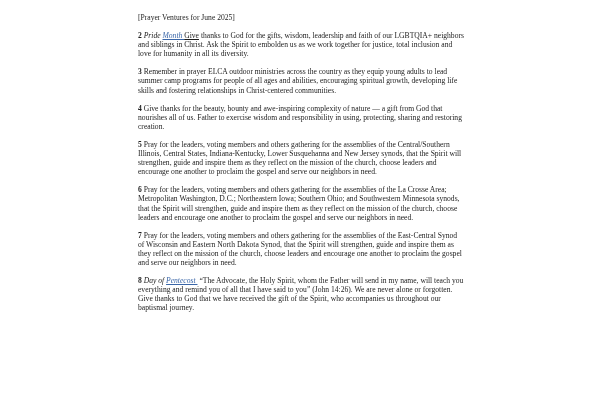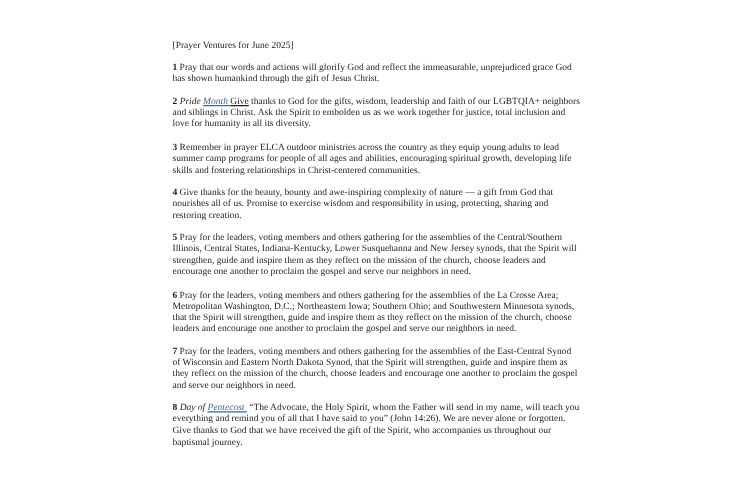--- a/index.html
+++ b/index.html
@@ -10,21 +10,21 @@
   body {
     width: 600px;
     height: 400px;
     overflow: hidden;
     position: relative;
     font-family: "Liberation Serif", "DejaVu Serif", serif;
   }
   .page {
     position: absolute;
     left: 138px;
-    top: 31px;
+    top: 13px;
     width: 326px;
     color: #1c1c1c;
     font-size: 7.6px;
     line-height: 9.1px;
     text-align: left;
   }
   .doc-title {
     margin: 0 0 9px 0;
     white-space: pre-wrap;
   }
@@ -42,22 +42,21 @@
     color: var(--link, #3a66a8);
     cursor: pointer;
   }
 </style>
 </head>
 <body style="background: rgb(255, 255, 255);">
 
 <div class="page" style="color: rgb(28, 28, 28);">
   <p class="doc-title">[Prayer Ventures for June 2025]</p>
   <div>
-      <p class="para"><span class="s-b">1</span><span class="s-n"> Pray that our words and actions will glorify God and reflect the immeasurable, unprejudiced grace God has shown humankind through the gift of Jesus Christ.</span></p>
       <p class="para"><span class="s-b">2</span><span class="s-n"> </span><span class="s-i">Pride </span><span class="s-il">Month </span><span class="s-u">Give</span><span class="s-n"> thanks to God for the gifts, wisdom, leadership and faith of our LGBTQIA+ neighbors and siblings in Christ. Ask the Spirit to embolden us as we work together for justice, total inclusion and love for humanity in all its diversity.</span></p>
       <p class="para"><span class="s-b">3</span><span class="s-n"> Remember in prayer ELCA outdoor ministries across the country as they equip young adults to lead summer camp programs for people of all ages and abilities, encouraging spiritual growth, developing life skills and fostering relationships in Christ-centered communities.</span></p>
-      <p class="para"><span class="s-b">4</span><span class="s-n"> Give thanks for the beauty, bounty and awe-inspiring complexity of nature — a gift from God that nourishes all of us. Promise to exercise wisdom and responsibility in using, protecting, sharing and restoring creation.</span></p>
+      <p class="para"><span class="s-b">4</span><span class="s-n"> Give thanks for the beauty, bounty and awe-inspiring complexity of nature — a gift from God that nourishes all of us. Father to exercise wisdom and responsibility in using, protecting, sharing and restoring creation.</span></p>
       <p class="para"><span class="s-b">5</span><span class="s-n"> Pray for the leaders, voting members and others gathering for the assemblies of the Central/Southern Illinois, Central States, Indiana-Kentucky, Lower Susquehanna and New Jersey synods, that the Spirit will strengthen, guide and inspire them as they reflect on the mission of the church, choose leaders and encourage one another to proclaim the gospel and serve our neighbors in need.</span></p>
       <p class="para"><span class="s-b">6</span><span class="s-n"> Pray for the leaders, voting members and others gathering for the assemblies of the La Crosse Area; Metropolitan Washington, D.C.; Northeastern Iowa; Southern Ohio; and Southwestern Minnesota synods, that the Spirit will strengthen, guide and inspire them as they reflect on the mission of the church, choose leaders and encourage one another to proclaim the gospel and serve our neighbors in need.</span></p>
       <p class="para"><span class="s-b">7</span><span class="s-n"> Pray for the leaders, voting members and others gathering for the assemblies of the East-Central Synod of Wisconsin and Eastern North Dakota Synod, that the Spirit will strengthen, guide and inspire them as they reflect on the mission of the church, choose leaders and encourage one another to proclaim the gospel and serve our neighbors in need.</span></p>
       <p class="para"><span class="s-b">8</span><span class="s-n"> </span><span class="s-i">Day of </span><span class="s-il">Pentecost </span><span class="s-n"> “The Advocate, the Holy Spirit, whom the Father will send in my name, will teach you everything and remind you of all that I have said to you” (John 14:26). We are never alone or forgotten. Give thanks to God that we have received the gift of the Spirit, who accompanies us throughout our baptismal journey.</span></p>
     </div>
 </div>
 
 </body></html>

